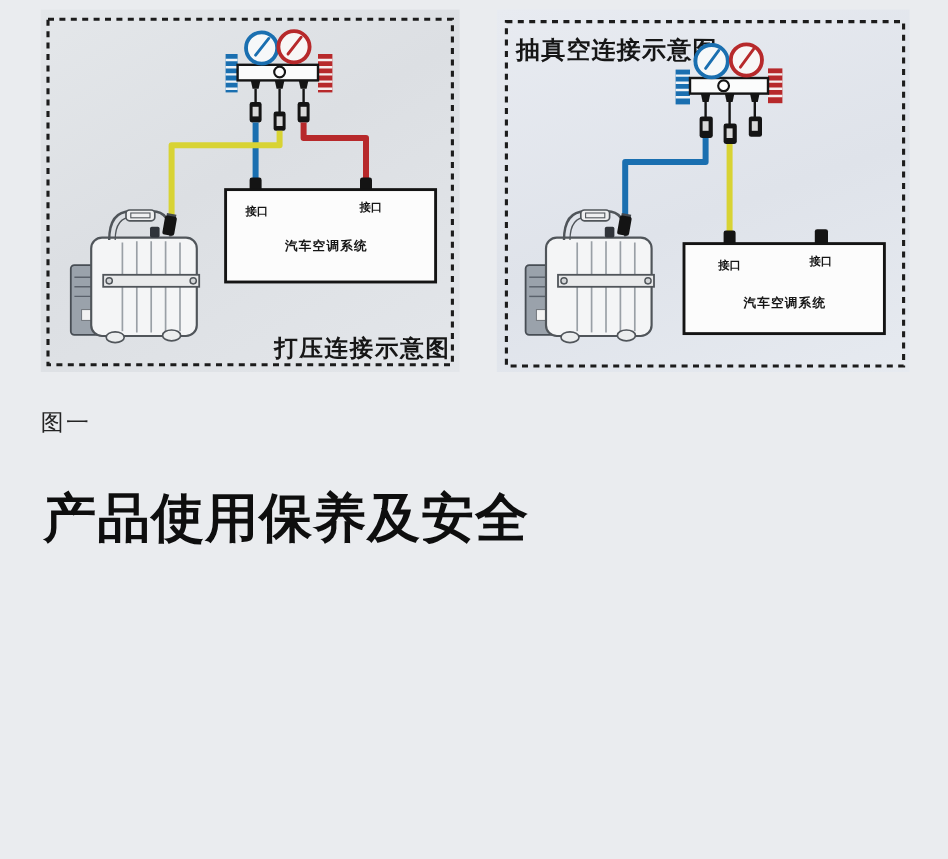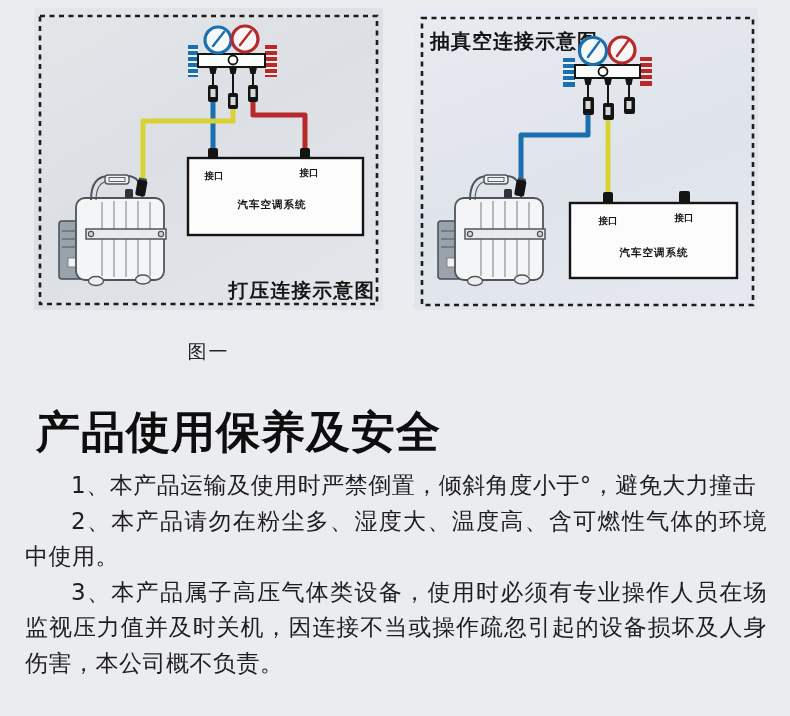--- a/index.html
+++ b/index.html
@@ -13,21 +13,21 @@
     left:34px;top:8px;width:349px;height:302px;
     background:linear-gradient(150deg,#e4e7ea 0%,#dcdfe3 45%,#e3e6ea 100%);
   }
   .photo-right{
     left:414px;top:8px;width:344px;height:302px;
     background:linear-gradient(160deg,#e8ebf1 0%,#dfe3ea 55%,#e6eaf0 100%);
   }
   .photo svg{display:block;width:100%;height:100%;}
   svg text{font-family:"DejaVu Sans","Liberation Sans",sans-serif;fill:#161616;}
   .fig-caption{
-    position:absolute;text-align:center;
+    position:absolute;
     font-size:19px;color:#242424;letter-spacing:2px;
   }
   .cap1{left:34px;top:339px;width:349px;}
   .cap2{left:414px;top:338px;width:344px;}
   .section-heading{
     position:absolute;left:36px;top:403px;margin:0;
     font-size:44px;font-weight:700;color:#0e0e0e;letter-spacing:1px;
   }
   .safety-text{
     position:absolute;left:25px;top:468px;width:742px;
@@ -244,19 +244,14 @@
         <ellipse cx="34" cy="109" rx="7.5" ry="4.5" fill="#eceeef" stroke="#50555a" stroke-width="1.4"></ellipse>
         <ellipse cx="81" cy="107.5" rx="7.5" ry="4.5" fill="#eceeef" stroke="#50555a" stroke-width="1.4"></ellipse>
       </g>
     </svg>
   </figure>
 
   <div class="fig-caption cap1">图一</div>
 
   <h2 class="section-heading">产品使用保养及安全</h2>
 
-  <div class="safety-text">
-    <p>1、本产品运输及使用时严禁倒置，倾斜角度小于°，避免大力撞击</p>
-    <p>2、本产品请勿在粉尘多、湿度大、温度高、含可燃性气体的环境中使用。</p>
-    <p>3、本产品属子高压气体类设备，使用时必须有专业操作人员在场监视压力值并及时关机，因连接不当或操作疏忽引起的设备损坏及人身伤害，本公司概不负责。</p>
-  </div>
 
 </div>
 
 </body></html>

